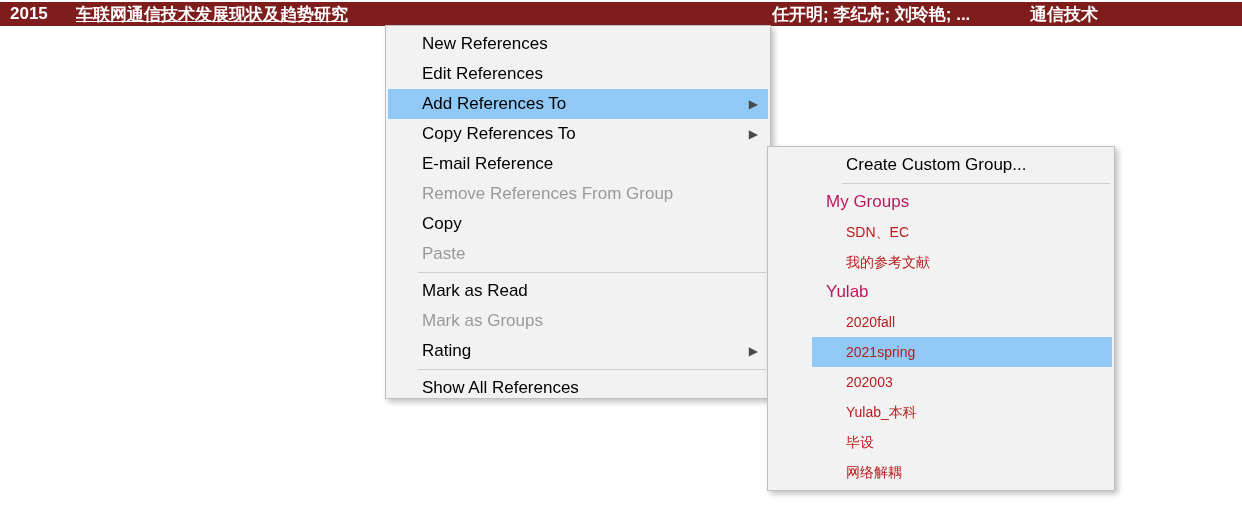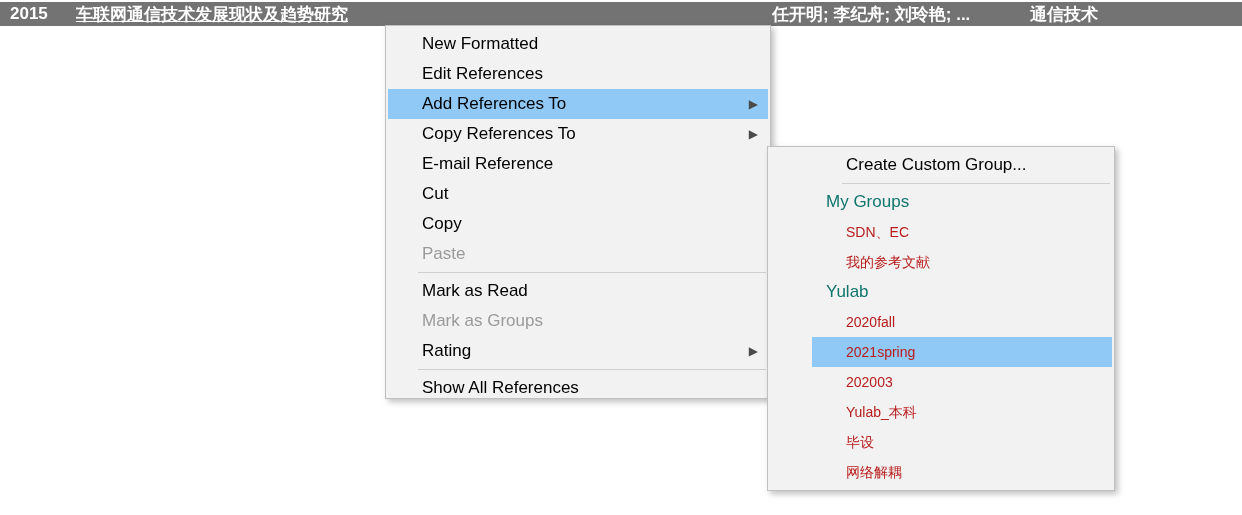--- a/index.html
+++ b/index.html
@@ -14,21 +14,21 @@
     color: #000;
   }
 
   
   .selected-row {
     position: absolute;
     left: 0;
     top: 2px;
     width: 1242px;
     height: 24px;
-    background: #737373;
+    background: #7f1d1d;
     color: #ffffff;
     display: flex;
     align-items: center;
     font-size: 17px;
     font-weight: 600;
   }
   .selected-row .cell-year { width: 66px; padding-left: 10px; }
   .selected-row .cell-title { width: 696px; white-space: nowrap; overflow: hidden; text-decoration: underline; }
   .selected-row .cell-author { width: 258px; white-space: nowrap; overflow: hidden; }
   .selected-row .cell-journal { width: 200px; white-space: nowrap; }
@@ -75,21 +75,21 @@
     position: absolute;
     right: 10px;
     top: 50%;
     transform: translateY(-50%);
     font-size: 12px;
     color: #4a4a4a;
   }
 
   .group-header {
     padding: 4px 10px 4px 14px;
-    color: #0f766e;
+    color: #be185d;
     font-size: 17px;
     line-height: 22px;
   }
   .group-item {
     padding: 4px 10px 4px 34px;
     font-size: 14px;
     color: #b91c1c;
     line-height: 22px;
   }
   .group-item.highlight {
@@ -106,36 +106,36 @@
 <body>
 
 <div class="selected-row">
   <div class="cell-year">2015</div>
   <div class="cell-title">车联网通信技术发展现状及趋势研究</div>
   <div class="cell-author">任开明; 李纪舟; 刘玲艳; ...</div>
   <div class="cell-journal">通信技术</div>
 </div>
 
 <div class="menu main">
-  <div class="menu-item">New Formatted</div>
+  <div class="menu-item">New References</div>
   <div class="menu-item">Edit References</div>
 
   <div class="menu-item highlight">
     <span>Add References To</span>
     <span class="submenu-arrow">▶</span>
   </div>
 
   <div class="menu-item">
     <span>Copy References To</span>
     <span class="submenu-arrow">▶</span>
   </div>
 
   <div class="menu-item">E-mail Reference</div>
+  <div class="menu-item disabled">Remove References From Group</div>
 
-  <div class="menu-item">Cut</div>
   <div class="menu-item">Copy</div>
   <div class="menu-item disabled">Paste</div>
 
   <div class="menu-sep"></div>
 
   <div class="menu-item">Mark as Read</div>
   <div class="menu-item disabled">Mark as Groups</div>
 
   <div class="menu-item">
     <span>Rating</span>

